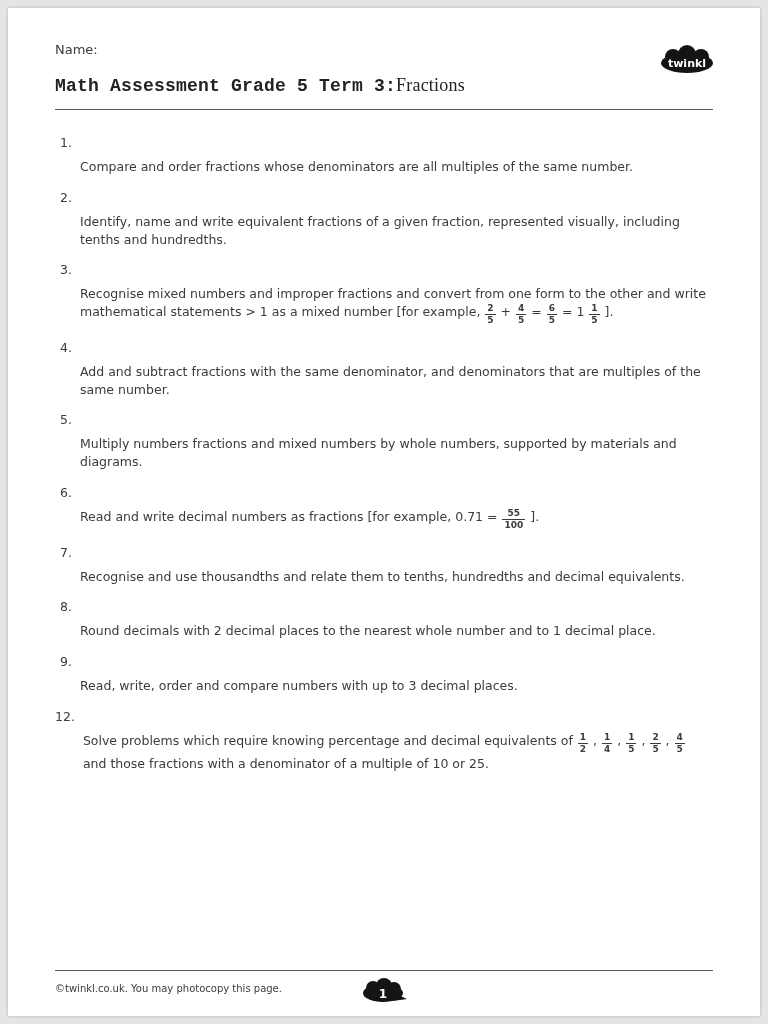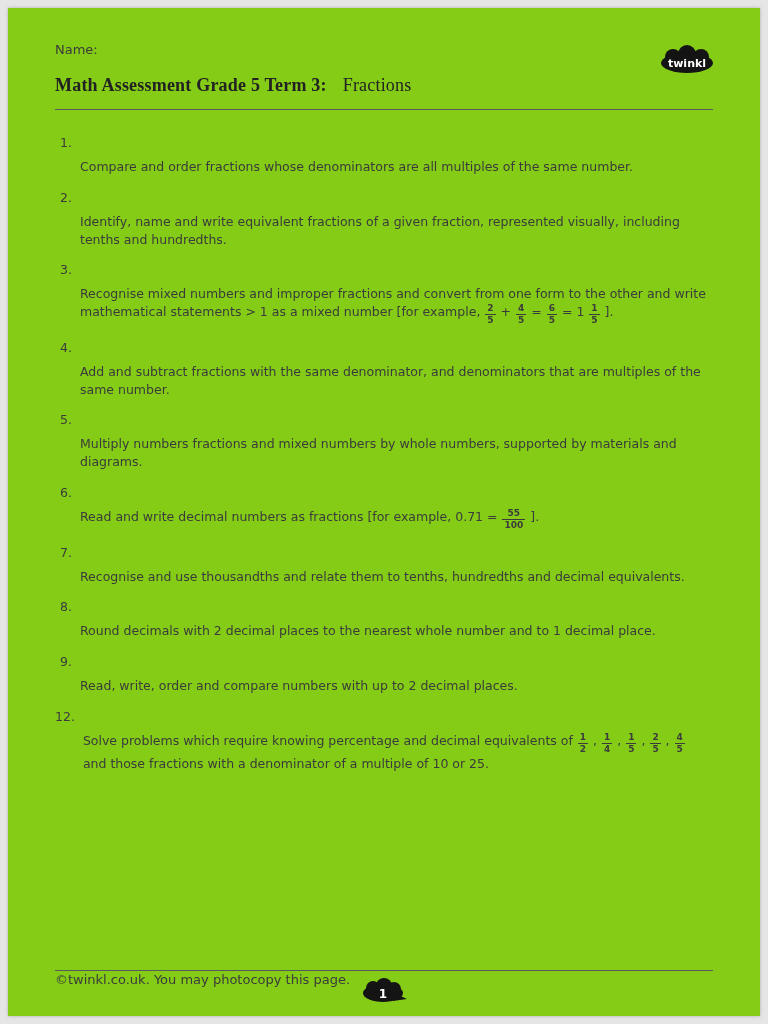--- a/index.html
+++ b/index.html
@@ -5,21 +5,21 @@
   * { margin: 0; padding: 0; box-sizing: border-box; }
   html, body { width: 768px; }
   body {
     background: #e5e5e5;
     font-family: "DejaVu Sans", sans-serif;
   }
   .page {
     width: 752px;
     height: 1008px;
     margin: 8px auto;
-    background: #84cc16;
+    background: #ffffff;
     position: relative;
     padding: 34px 47px 0 47px;
     color: #3b3b3b;
     box-shadow: 0 0 3px rgba(0,0,0,0.25);
   }
   .name-label {
     font-size: 13px;
     color: #3b3b3b;
   }
   .logo {
@@ -27,22 +27,22 @@
     top: 36px;
     right: 44px;
   }
   .page-title {
     font-family: "Liberation Serif", serif;
     font-size: 18px;
     margin-top: 18px;
     color: #222222;
     letter-spacing: 0.2px;
   }
-  .page-title .t-bold { font-weight: 700; }
-  .page-title .t-reg { font-weight: 400; margin-left: 16px; }
+  .page-title .t-bold { font-weight: 700; font-family: Liberation Mono, monospace; }
+  .page-title .t-reg { font-weight: 400; margin-left: 0; }
   .title-rule {
     border: none;
     border-top: 1.5px solid #5a5a5a;
     margin-top: 13px;
   }
   .objectives {
     margin-top: 24px;
     font-size: 12.5px;
     line-height: 1.42;
     color: #3b3b3b;
@@ -78,22 +78,22 @@
   }
   .footer {
     position: absolute;
     left: 47px;
     right: 47px;
     bottom: 10px;
     border-top: 1.5px solid #5a5a5a;
     height: 36px;
   }
   .footer-text {
-    font-size: 13px;
-    margin-top: 1px;
+    font-size: 10px;
+    margin-top: 12px;
     color: #3b3b3b;
   }
   .page-badge {
     position: absolute;
     left: 50%;
     transform: translateX(-50%);
     top: 5px;
   }
 </style>
 </head>
@@ -145,21 +145,21 @@
       <div class="item">
         <span class="num">7.</span>
         <div class="txt">Recognise and use thousandths and relate them to tenths, hundredths and decimal equivalents.</div>
       </div>
       <div class="item">
         <span class="num">8.</span>
         <div class="txt">Round decimals with 2 decimal places to the nearest whole number and to 1 decimal place.</div>
       </div>
       <div class="item">
         <span class="num">9.</span>
-        <div class="txt">Read, write, order and compare numbers with up to 2 decimal places.</div>
+        <div class="txt">Read, write, order and compare numbers with up to 3 decimal places.</div>
       </div>
       <div class="item">
         <span class="num">12.</span>
         <div class="txt">Solve problems which require knowing percentage and decimal equivalents of <span class="frac"><span class="top">1</span><span class="bot">2</span></span> , <span class="frac"><span class="top">1</span><span class="bot">4</span></span> , <span class="frac"><span class="top">1</span><span class="bot">5</span></span> , <span class="frac"><span class="top">2</span><span class="bot">5</span></span> , <span class="frac"><span class="top">4</span><span class="bot">5</span></span> and those fractions with a denominator of a multiple of 10 or 25.</div>
       </div>
     </div>
 
   <div class="footer">
     <div class="footer-text">©twinkl.co.uk. You may photocopy this page.</div>
     <svg class="page-badge" width="48" height="28" viewBox="0 0 48 28">

